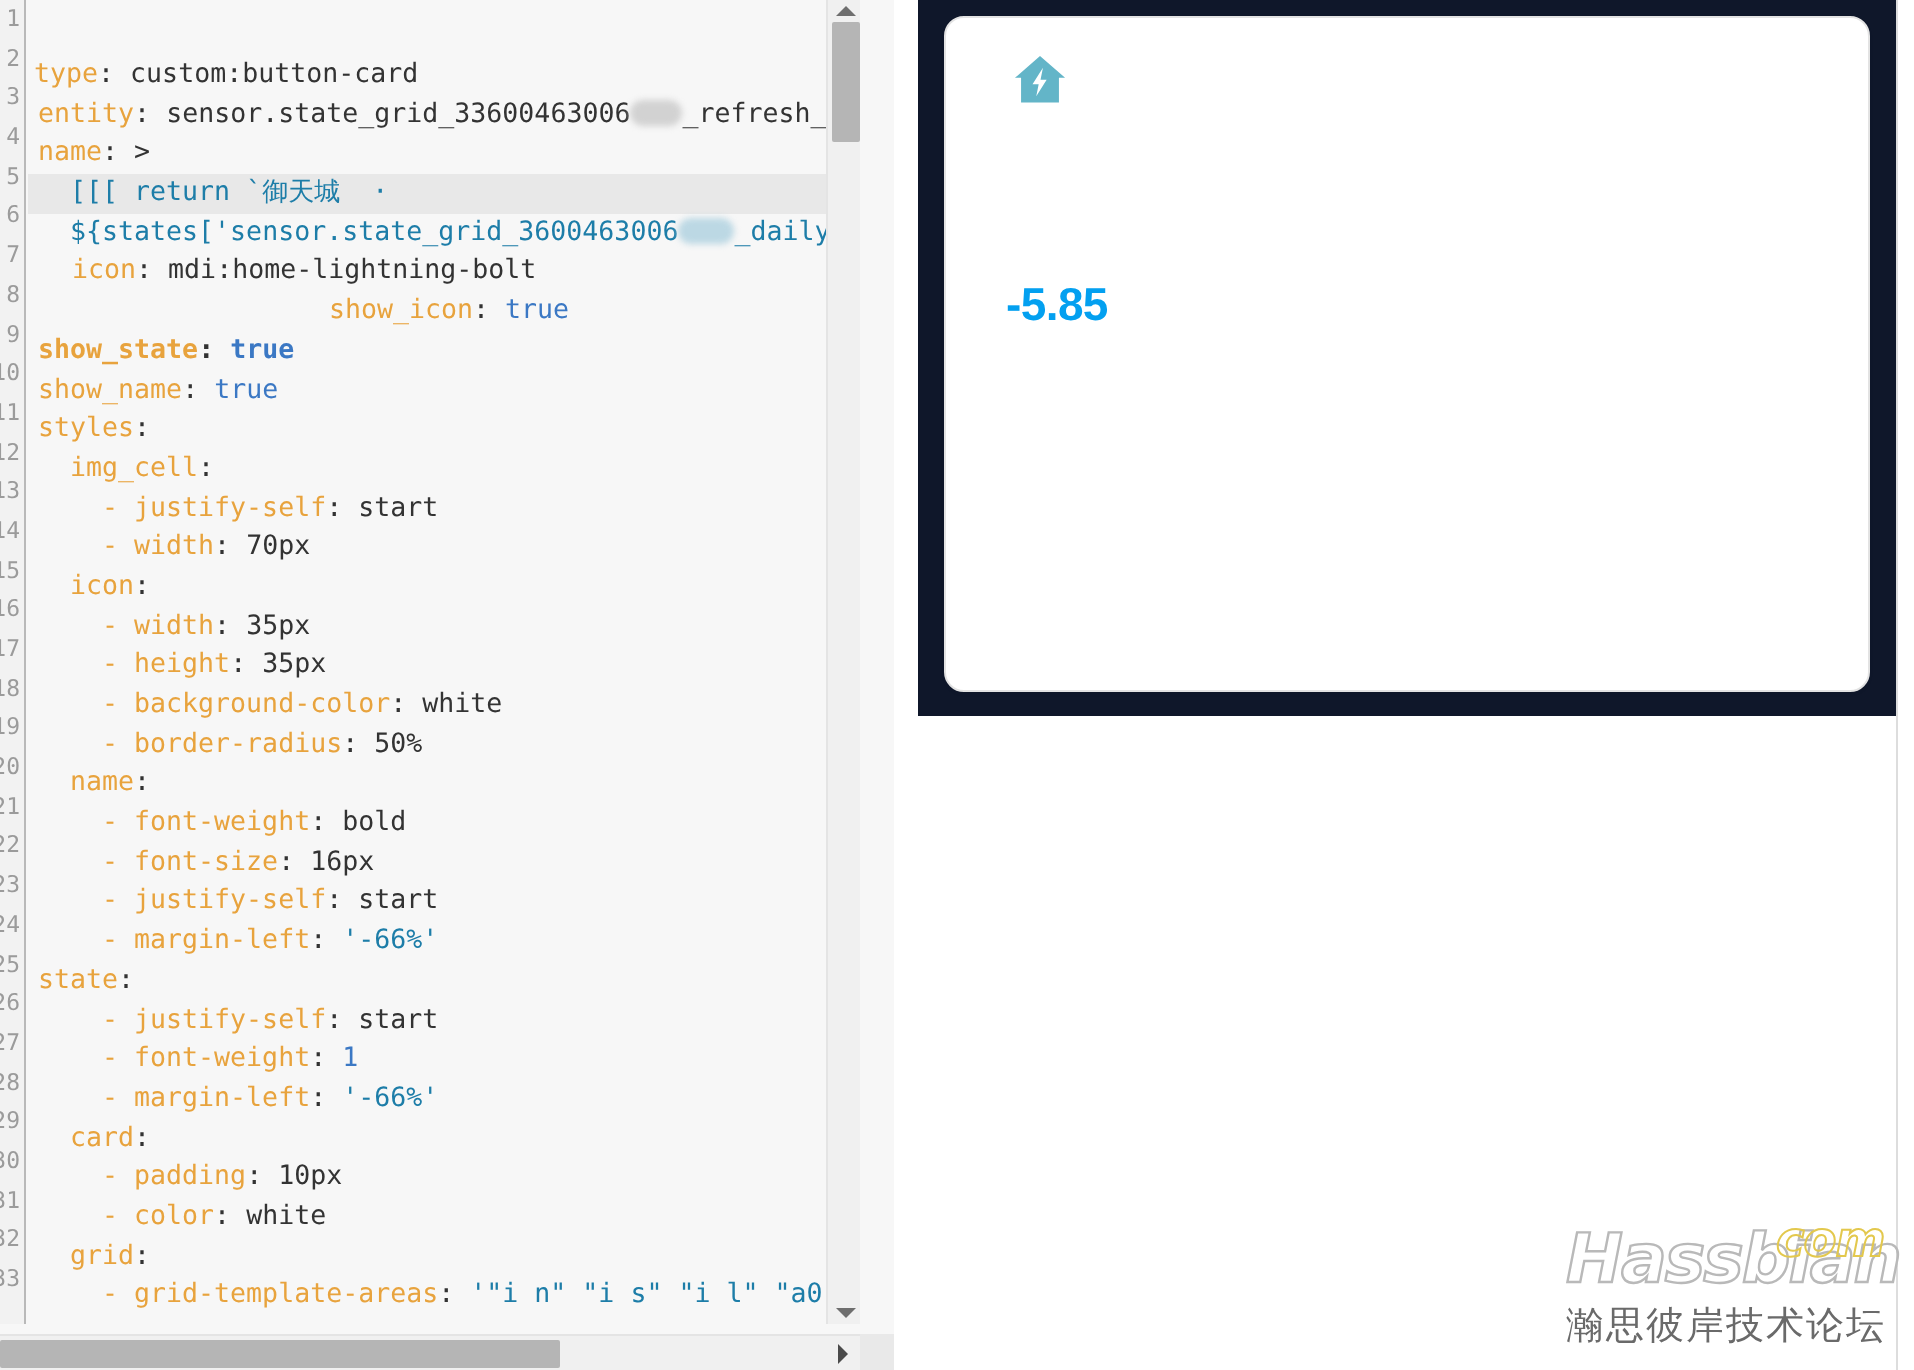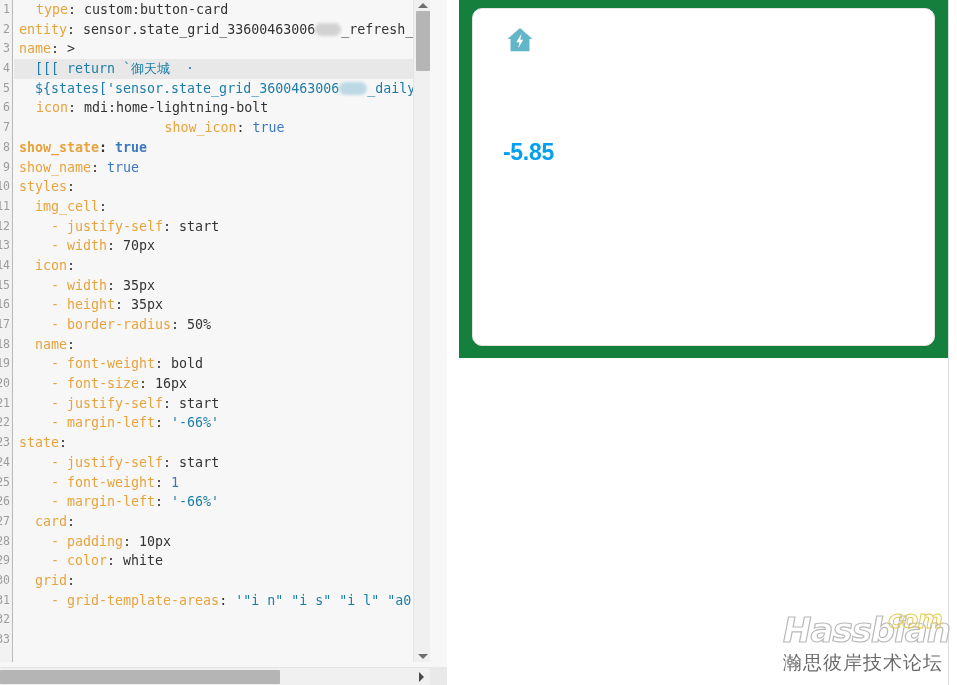--- a/index.html
+++ b/index.html
@@ -138,21 +138,21 @@
     position: absolute; right: 0; bottom: 0;
     width: 17px; height: 18px;
     background: #e9e9e9;
   }
 
   
   #preview-pane {
     position: absolute;
     left: 459px; top: 0;
     width: 489px; height: 358px;
-    background: #15803d;
+    background: #0f172a;
   }
   #preview-card {
     position: absolute;
     left: 13px; top: 8px;
     width: 463px; height: 338px;
     background: #ffffff;
     border: 1px solid #e3e3e3;
     border-radius: 10px;
     box-shadow: 0 1px 2px rgba(0,0,0,0.04);
   }
@@ -267,36 +267,37 @@
           <div class="gutter-num">26</div>
           <div class="gutter-num">27</div>
           <div class="gutter-num">28</div>
           <div class="gutter-num">29</div>
           <div class="gutter-num">30</div>
           <div class="gutter-num">31</div>
           <div class="gutter-num">32</div>
           <div class="gutter-num">33</div>
         </div>
       <div id="code-lines">
-          <div class="code-line" style="padding-left: 22px;"><span class="tok-key">type</span><span class="tok-punct">: </span><span class="tok-val">custom:button-card</span></div>
+          <div class="code-line" style="padding-left: 3px; margin-top: 28px;"><span class="tok-key">type</span><span class="tok-punct">: </span><span class="tok-val">custom:button-card</span></div>
           <div class="code-line" style="padding-left: 5px;"><span class="tok-key">entity</span><span class="tok-punct">: </span><span class="tok-val">sensor.state_grid_33600463006</span><span class="redact"></span><span class="tok-val">_refresh_time</span></div>
           <div class="code-line" style="padding-left: 5px;"><span class="tok-key">name</span><span class="tok-punct">: </span><span class="tok-val">&gt;</span></div>
           <div class="code-line active" style="padding-left: 21px;"><span class="tok-str">[[[ return `</span><span class="tok-cjk">御天城</span><span class="tok-str">  ·</span></div>
           <div class="code-line" style="padding-left: 21px;"><span class="tok-str">${states['sensor.state_grid_3600463006</span><span class="redact blue"></span><span class="tok-str">_daily_lasted</span></div>
           <div class="code-line" style="padding-left: 22px;"><span class="tok-key">icon</span><span class="tok-punct">: </span><span class="tok-val">mdi:home-lightning-bolt</span></div>
           <div class="code-line" style="padding-left: 5px; text-align: center;"><span class="tok-key">show_icon</span><span class="tok-punct">: </span><span class="tok-bool">true</span></div>
           <div class="code-line" style="padding-left: 5px; font-weight: bold;"><span class="tok-key">show_state</span><span class="tok-punct">: </span><span class="tok-bool">true</span></div>
           <div class="code-line" style="padding-left: 5px;"><span class="tok-key">show_name</span><span class="tok-punct">: </span><span class="tok-bool">true</span></div>
           <div class="code-line" style="padding-left: 5px;"><span class="tok-key">styles</span><span class="tok-punct">:</span></div>
           <div class="code-line" style="padding-left: 21px;"><span class="tok-key">img_cell</span><span class="tok-punct">:</span></div>
           <div class="code-line" style="padding-left: 37px;"><span class="tok-dash">- </span><span class="tok-key">justify-self</span><span class="tok-punct">: </span><span class="tok-val">start</span></div>
           <div class="code-line" style="padding-left: 37px;"><span class="tok-dash">- </span><span class="tok-key">width</span><span class="tok-punct">: </span><span class="tok-val">70px</span></div>
           <div class="code-line" style="padding-left: 21px;"><span class="tok-key">icon</span><span class="tok-punct">:</span></div>
           <div class="code-line" style="padding-left: 37px;"><span class="tok-dash">- </span><span class="tok-key">width</span><span class="tok-punct">: </span><span class="tok-val">35px</span></div>
           <div class="code-line" style="padding-left: 37px;"><span class="tok-dash">- </span><span class="tok-key">height</span><span class="tok-punct">: </span><span class="tok-val">35px</span></div>
+          <div class="code-line" style="padding-left: 37px;"><span class="tok-dash">- </span><span class="tok-key">background-color</span><span class="tok-punct">: </span><span class="tok-val">white</span></div>
           <div class="code-line" style="padding-left: 37px;"><span class="tok-dash">- </span><span class="tok-key">border-radius</span><span class="tok-punct">: </span><span class="tok-val">50%</span></div>
           <div class="code-line" style="padding-left: 21px;"><span class="tok-key">name</span><span class="tok-punct">:</span></div>
           <div class="code-line" style="padding-left: 37px;"><span class="tok-dash">- </span><span class="tok-key">font-weight</span><span class="tok-punct">: </span><span class="tok-val">bold</span></div>
           <div class="code-line" style="padding-left: 37px;"><span class="tok-dash">- </span><span class="tok-key">font-size</span><span class="tok-punct">: </span><span class="tok-val">16px</span></div>
           <div class="code-line" style="padding-left: 37px;"><span class="tok-dash">- </span><span class="tok-key">justify-self</span><span class="tok-punct">: </span><span class="tok-val">start</span></div>
           <div class="code-line" style="padding-left: 37px;"><span class="tok-dash">- </span><span class="tok-key">margin-left</span><span class="tok-punct">: </span><span class="tok-str">'-66%'</span></div>
           <div class="code-line" style=""><span class="tok-key">state</span><span class="tok-punct">:</span></div>
           <div class="code-line" style="padding-left: 37px;"><span class="tok-dash">- </span><span class="tok-key">justify-self</span><span class="tok-punct">: </span><span class="tok-val">start</span></div>
           <div class="code-line" style="padding-left: 37px;"><span class="tok-dash">- </span><span class="tok-key">font-weight</span><span class="tok-punct">: </span><span class="tok-bool">1</span></div>
           <div class="code-line" style="padding-left: 37px;"><span class="tok-dash">- </span><span class="tok-key">margin-left</span><span class="tok-punct">: </span><span class="tok-str">'-66%'</span></div>

